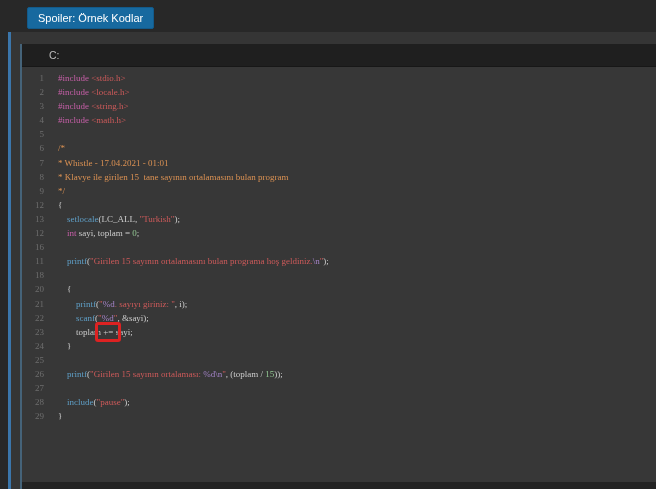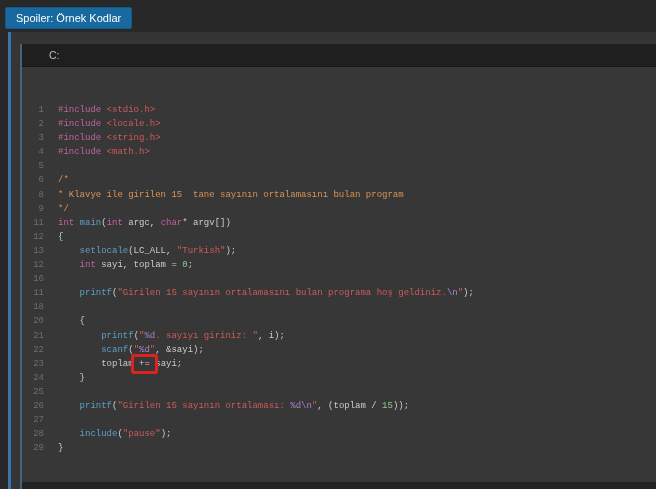--- a/index.html
+++ b/index.html
@@ -5,21 +5,21 @@
   :root{
     --accent_blue:#17699f; --border_blue:#3b76ab; --keyword:#c75fa8; --function:#5f9fc7;
     --string:#cd5a5a; --number:#93c793; --format:#a584c9; --comment:#dc9253;
     --plain:#cccccc; --line_number:#6e6e6e; --highlight_red:#dd2222;
   }
   *{box-sizing:border-box; margin:0; padding:0;}
   html,body{width:656px; height:489px; overflow:hidden;}
   body{background:#282828; font-family:"Liberation Sans", sans-serif; position:relative;}
 
   .spoiler-button{
-    position:absolute; left:5px; top:7px;
+    position:absolute; left:27px; top:7px;
     background:var(--accent_blue); color:#fff;
     border:1px solid #125a8a; border-radius:2px;
     font-size:11px; padding:4px 10px; cursor:pointer;
     font-family:"Liberation Sans", sans-serif;
   }
 
   .spoiler-content{
     position:absolute; left:8px; top:32px; right:0; bottom:0;
     background:#353535; border-left:3px solid var(--border_blue);
   }
@@ -28,22 +28,22 @@
     position:absolute; left:9px; top:12px; right:0; bottom:0;
     background:#373737; border-left:2px solid #456379;
     display:flex; flex-direction:column;
   }
   .code-header{
     height:23px; flex:0 0 23px; background:#1f1f1f; color:#bdbdbd;
     font-size:10.5px; line-height:23px; padding-left:27px;
     border-bottom:1px solid #171717;
   }
   .code-body{
-    flex:1 1 auto; overflow:hidden; padding:16px 0 0 6px;
-    font-family:Liberation Mono, monospace; font-size:9px; line-height:14.1px;margin-top:20px;
+    flex:1 1 auto; overflow:hidden; padding:4px 0 0 6px;
+    font-family:Liberation Serif, serif; font-size:9px; line-height:14.1px;
   }
   .code-line{white-space:pre; height:14.1px;}
   .ln{
     display:inline-block; width:16px; text-align:right; margin-right:14px;
     color:var(--line_number); user-select:none;
   }
   .tok-kw{color:var(--keyword);}
   .tok-fn{color:var(--function);}
   .tok-str{color:var(--string);}
   .tok-num{color:var(--number);}
@@ -68,23 +68,23 @@
     <div class="code-header">
       <span>C:</span>
     </div>
     <div class="code-body" id="code-body">
         <div class="code-line"><span class="ln">1</span><span class="tok-kw">#include </span><span class="tok-str">&lt;stdio.h&gt;</span></div>
         <div class="code-line"><span class="ln">2</span><span class="tok-kw">#include </span><span class="tok-str">&lt;locale.h&gt;</span></div>
         <div class="code-line"><span class="ln">3</span><span class="tok-kw">#include </span><span class="tok-str">&lt;string.h&gt;</span></div>
         <div class="code-line"><span class="ln">4</span><span class="tok-kw">#include </span><span class="tok-str">&lt;math.h&gt;</span></div>
         <div class="code-line"><span class="ln">5</span></div>
         <div class="code-line"><span class="ln">6</span><span class="tok-com">/*</span></div>
+        <div class="code-line"><span class="ln">7</span><span class="tok-com">* Whistle - 17.04.2021 - 01:01</span></div>
         <div class="code-line"><span class="ln">8</span><span class="tok-com">* Klavye ile girilen 15  tane sayının ortalamasını bulan program</span></div>
         <div class="code-line"><span class="ln">9</span><span class="tok-com">*/</span></div>
-        <div class="code-line"><span class="ln">11</span><span class="tok-kw">int</span><span class="tok-pl"> </span><span class="tok-fn">main</span><span class="tok-pl">(</span><span class="tok-kw">int</span><span class="tok-pl"> argc, </span><span class="tok-kw">char</span><span class="tok-pl">* argv[])</span></div>
         <div class="code-line"><span class="ln">12</span><span class="tok-pl">{</span></div>
         <div class="code-line"><span class="ln">13</span><span class="tok-pl">    </span><span class="tok-fn">setlocale</span><span class="tok-pl">(LC_ALL, </span><span class="tok-str">"Turkish"</span><span class="tok-pl">);</span></div>
         <div class="code-line"><span class="ln">12</span><span class="tok-pl">    </span><span class="tok-kw">int</span><span class="tok-pl"> sayi, toplam = </span><span class="tok-num">0</span><span class="tok-pl">;</span></div>
         <div class="code-line"><span class="ln">16</span></div>
         <div class="code-line"><span class="ln">11</span><span class="tok-pl">    </span><span class="tok-fn">printf</span><span class="tok-pl">(</span><span class="tok-str">"Girilen 15 sayının ortalamasını bulan programa hoş geldiniz.</span><span class="tok-fmt">\n</span><span class="tok-str">"</span><span class="tok-pl">);</span></div>
         <div class="code-line"><span class="ln">18</span></div>
         <div class="code-line"><span class="ln">20</span><span class="tok-pl">    {</span></div>
         <div class="code-line"><span class="ln">21</span><span class="tok-pl">        </span><span class="tok-fn">printf</span><span class="tok-pl">(</span><span class="tok-str">"</span><span class="tok-fmt">%d</span><span class="tok-str">. sayıyı giriniz: "</span><span class="tok-pl">, i);</span></div>
         <div class="code-line"><span class="ln">22</span><span class="tok-pl">        </span><span class="tok-fn">scanf</span><span class="tok-pl">(</span><span class="tok-str">"</span><span class="tok-fmt">%d</span><span class="tok-str">"</span><span class="tok-pl">, &amp;sayi);</span></div>
         <div class="code-line"><span class="ln">23</span><span class="tok-pl">        toplam </span><span class="hl"><span class="tok-pl">+=</span></span><span class="tok-pl"> sayi;</span></div>

